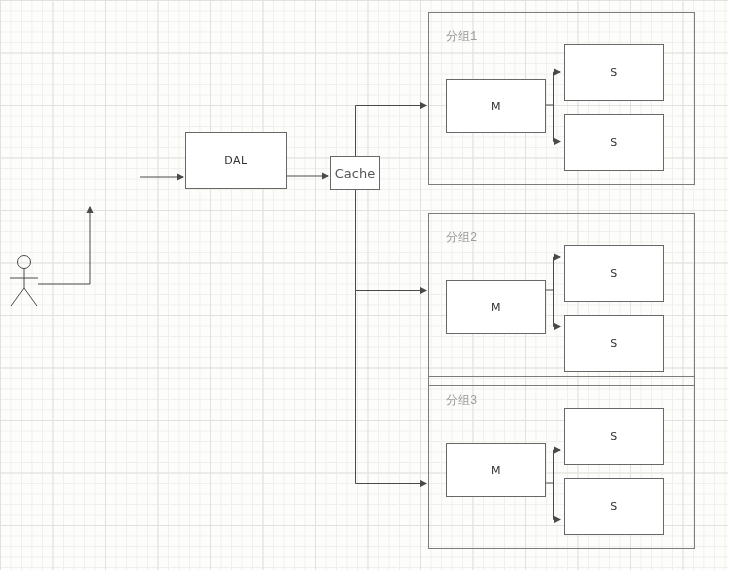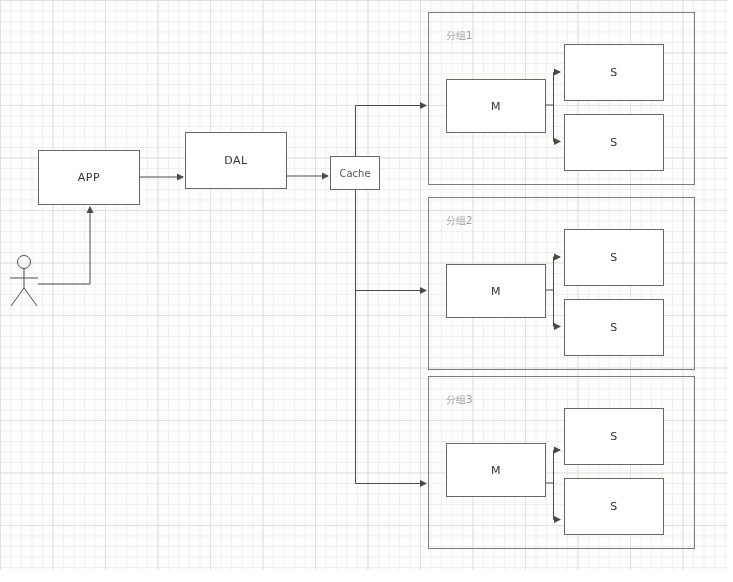--- a/index.html
+++ b/index.html
@@ -32,35 +32,36 @@
     position:absolute; z-index:2;
     background:var(--node-fill,#ffffff);
     border:1px solid var(--node-border,#686868);
     display:flex; align-items:center; justify-content:center;
     font-size:11px; color:var(--text,#333333);
     letter-spacing:0.5px;
   }
   .node-app  { left:38px;  top:150px; width:102px; height:55px; }
   .node-dal  { left:185px; top:132px; width:102px; height:57px; }
   .node-cache{ left:330px; top:156px; width:50px;  height:34px;
-               font-size:10px; color:#555555; letter-spacing:0; }
+               font-size:13px; color:#555555; letter-spacing:0; }
 
   .group {
     position:absolute; z-index:2;
     left:428px; width:267px; height:173px;
     border:1px solid var(--group-border,#7c7c7c);
     background:transparent;
   }
   .group-1 { top:12px; }
-  .group-2 { top:197px;padding-left:18px; }
+  .group-2 { top:213px;padding-left:18px; }
   .group-3 { top:376px; }
   .group-label {
     position:absolute; left:17px; top:18px;
-    font-size:10px; color:var(--label-muted,#9a9a9a);
+    font-size:12px; color:var(--label-muted,#9a9a9a);
     line-height:1;
+    font-family:Liberation Mono, monospace;
   }
   .group .node { z-index:3; }
   .node-m  { left:17px;  top:66px;  width:100px; height:54px; }
   .node-s1 { left:135px; top:31px;  width:100px; height:57px; }
   .node-s2 { left:135px; top:101px; width:100px; height:57px; }
 
   .edge-strip { position:absolute; background:#ffffff; z-index:5; }
   .edge-strip.bottom { left:0; bottom:0; width:733px; height:12px; }
   .edge-strip.right  { right:0; top:0; width:5px; height:582px; }
 </style>
@@ -101,23 +102,20 @@
 
     <path d="M545 290 H553.5 M553.5 257 V326.5"></path>
     <path d="M553.5 257 H560" marker-end="url(#arrowhead)"></path>
     <path d="M553.5 326.5 H560" marker-end="url(#arrowhead)"></path>
 
     <path d="M545 483 H553.5 M553.5 450 V519.5"></path>
     <path d="M553.5 450 H560" marker-end="url(#arrowhead)"></path>
     <path d="M553.5 519.5 H560" marker-end="url(#arrowhead)"></path>
   </svg>
 
-  <div class="node node-app">
-    <span>APP</span>
-  </div>
   <div class="node node-dal">
     <span>DAL</span>
   </div>
   <div class="node node-cache">
     <span>Cache</span>
   </div>
 
   <div class="group group-1">
     <span class="group-label">分组1</span>
     <div class="node node-m">

